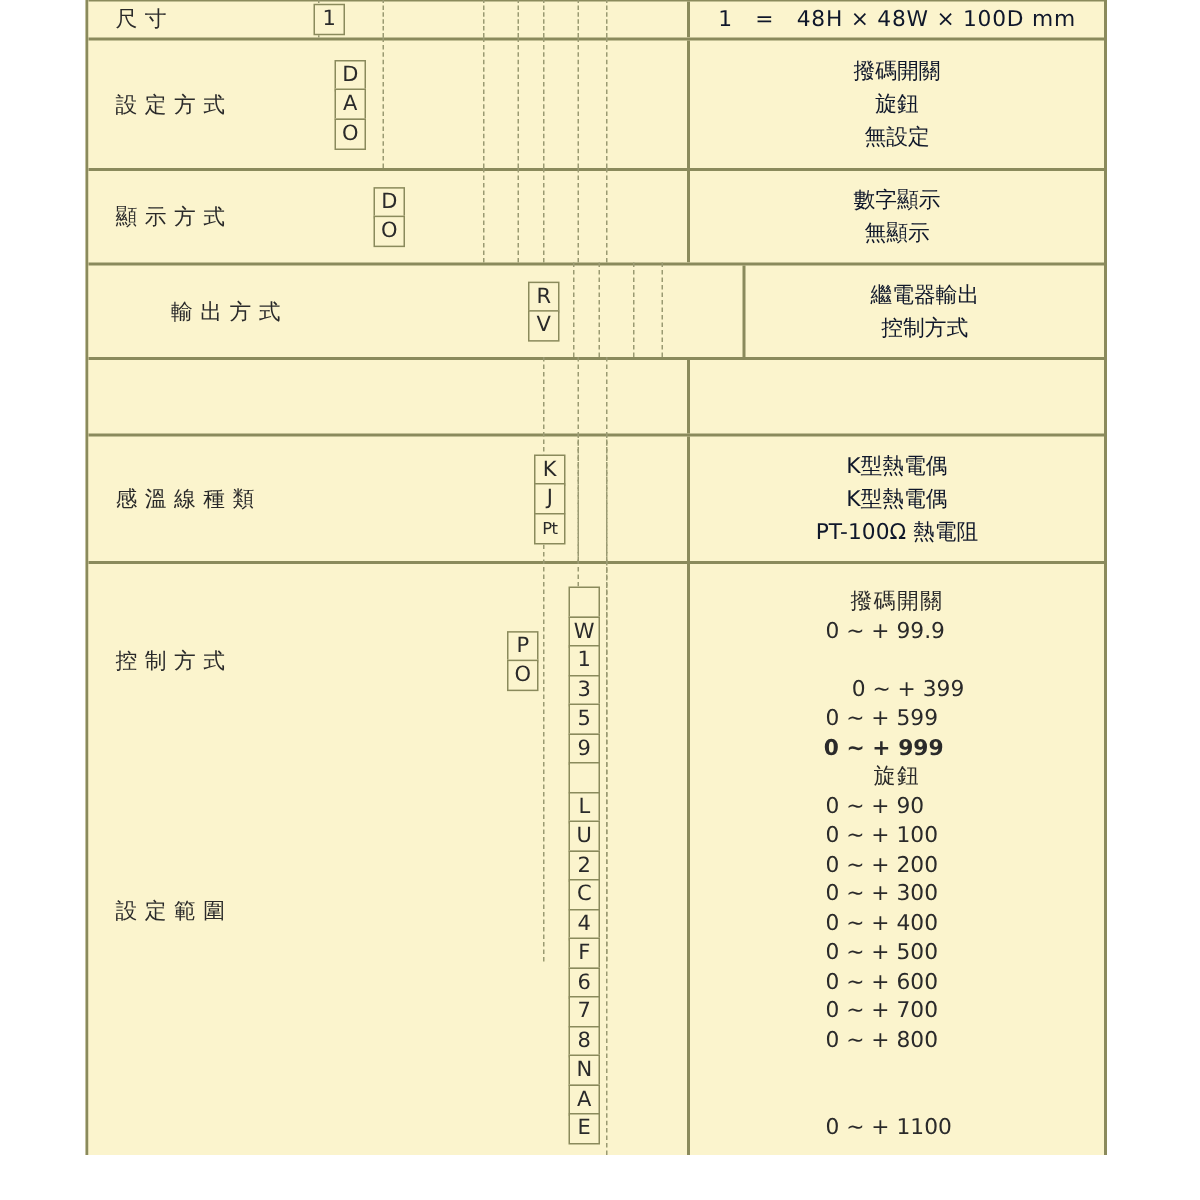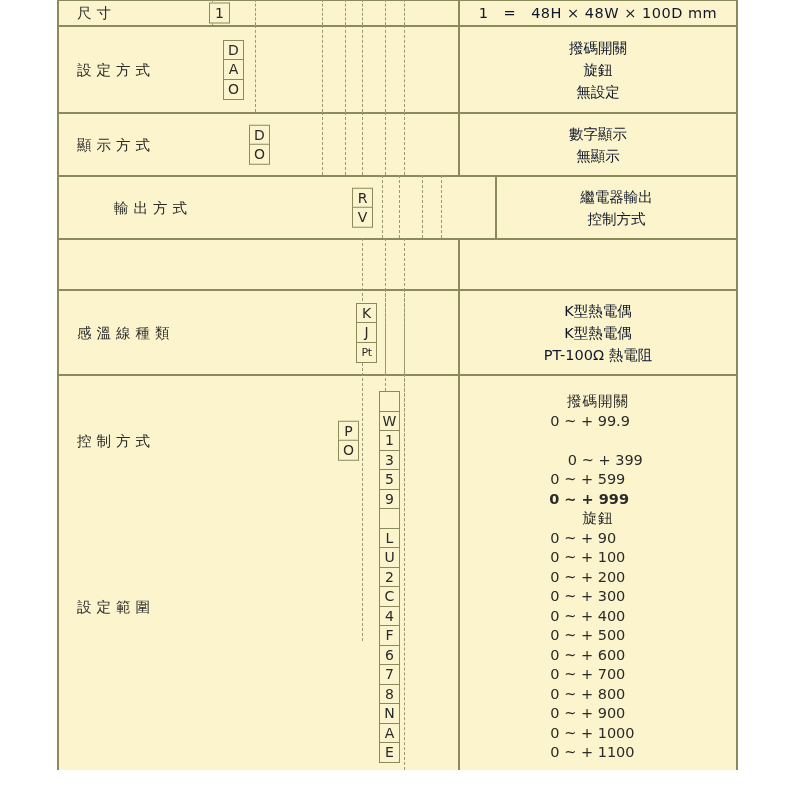--- a/index.html
+++ b/index.html
@@ -311,18 +311,16 @@
         <div class="range-line range-head" style="top: 132px;">旋鈕</div>
         <div class="range-line" style="top: 151.5px;"><span>0 ~ + </span><span class="mono-val">90</span></div>
         <div class="range-line" style="top: 171px;"><span>0 ~ + </span><span class="mono-val">100</span></div>
         <div class="range-line" style="top: 190.5px;"><span>0 ~ + </span><span class="mono-val">200</span></div>
         <div class="range-line" style="top: 210px;"><span>0 ~ + </span><span class="mono-val">300</span></div>
         <div class="range-line" style="top: 229.5px;"><span>0 ~ + </span><span class="mono-val">400</span></div>
         <div class="range-line" style="top: 249px;"><span>0 ~ + </span><span class="mono-val">500</span></div>
         <div class="range-line" style="top: 268.5px;"><span>0 ~ + </span><span class="mono-val">600</span></div>
         <div class="range-line" style="top: 288px;"><span>0 ~ + </span><span class="mono-val">700</span></div>
         <div class="range-line" style="top: 307.5px;"><span>0 ~ + </span><span class="mono-val">800</span></div>
-        <div class="range-line" style="top: 327px;"><span>0 ~ + </span><span class="mono-val">900</span></div>
-        <div class="range-line" style="top: 346.5px;"><span>0 ~ + </span><span class="mono-val">1000</span></div>
         <div class="range-line" style="top: 366px;"><span>0 ~ + </span><span class="mono-val">1100</span></div>
       </div>
     </div>
   </div>
 
 </body></html>

